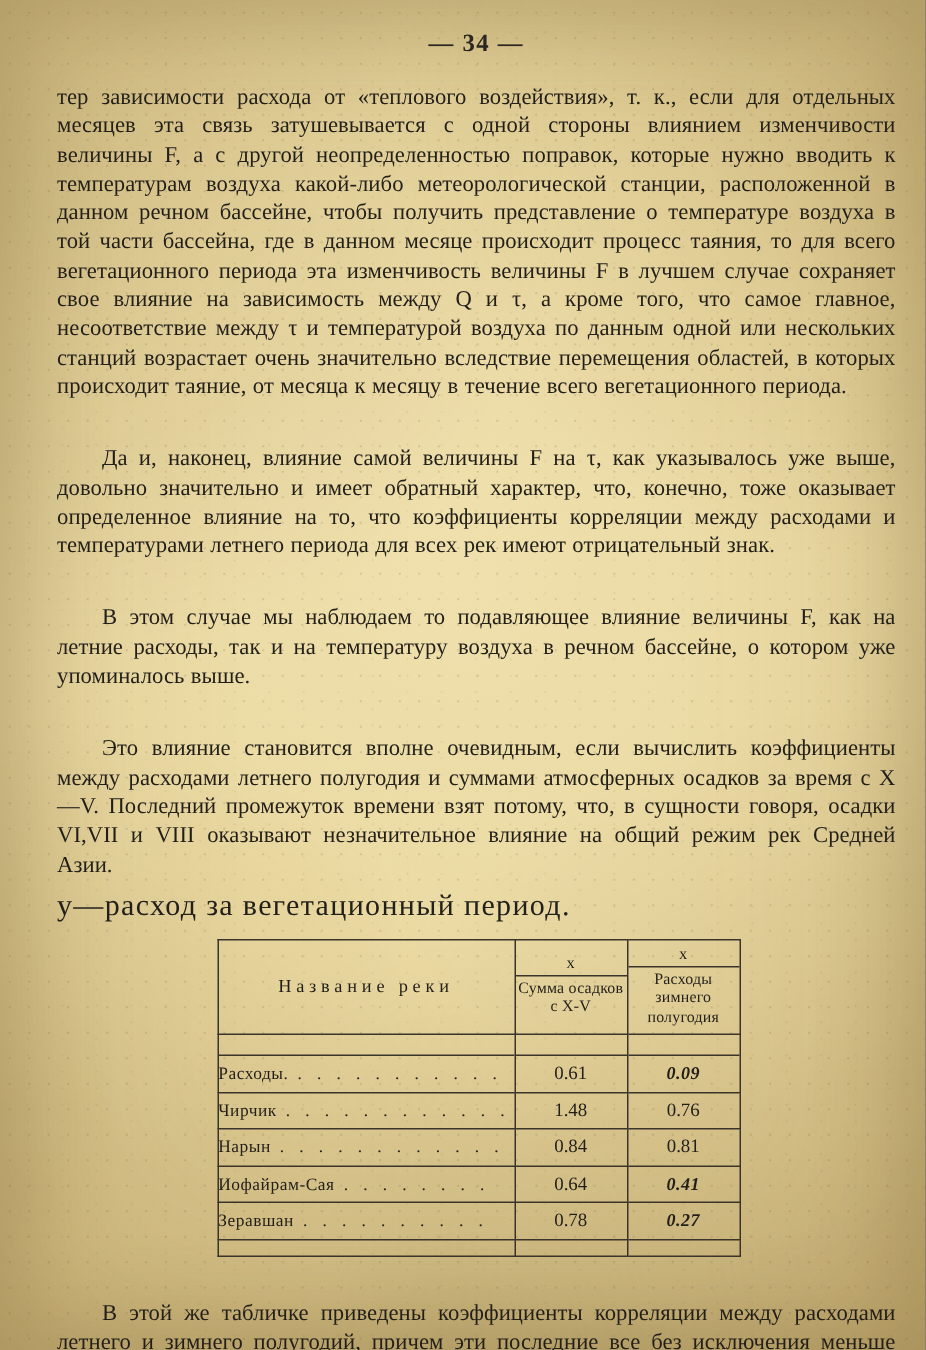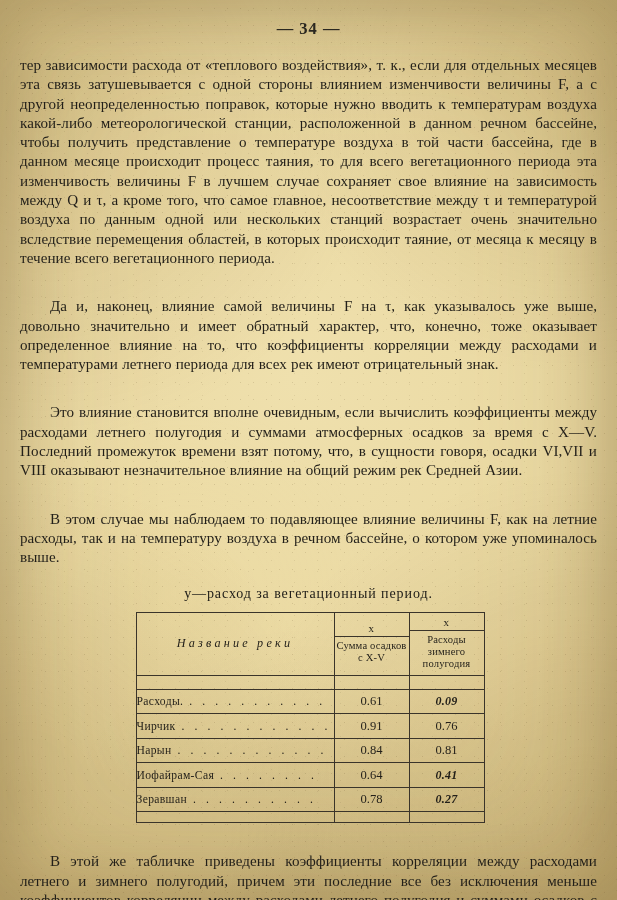--- a/index.html
+++ b/index.html
@@ -11,20 +11,21 @@
   .page {
     position: relative;
     width: 617px;
     height: 900px;
     overflow: hidden;
     background:
       radial-gradient(ellipse 120% 90% at 48% 42%, #efe0ad 0%, #ead9a2 38%, #e2cf94 62%, #d6c184 82%, #c9b475 100%);
     font-family: "Liberation Serif", "DejaVu Serif", serif;
     color: #22201a;
     box-sizing: border-box;
+    padding-left: 18px;
   }
   
   .grain {
     position: absolute;
     inset: 0;
     pointer-events: none;
     background-image:
       radial-gradient(circle at 8% 12%, rgba(140,110,60,0.16) 0%, rgba(140,110,60,0) 34%),
       radial-gradient(circle at 92% 8%, rgba(150,120,65,0.18) 0%, rgba(150,120,65,0) 30%),
       radial-gradient(circle at 95% 93%, rgba(130,100,55,0.20) 0%, rgba(130,100,55,0) 36%),
@@ -87,24 +88,24 @@
     font-size: 13px;
     line-height: 13px;
     height: 14px;
   }
   .formula-line .rsym { font-style: normal; }
   .formula-line sub {
     font-size: 8.5px;
     letter-spacing: 0.2px;
   }
   .caption {
-    text-align: center;
-    font-size: 14px;
+    text-align: left;
+    font-size: 20px;
     letter-spacing: 0.9px;
-    margin-top: 18px;
+    margin-top: 6px;
     margin-bottom: 0;
   }
 
   
   .table-wrap {
     margin: 10px auto 0 auto;
     width: 346px;
   }
   table.corr {
     border-collapse: collapse;
@@ -120,21 +121,20 @@
     vertical-align: middle;
   }
   th.col-name {
     width: 197px;
     font-weight: normal;
     font-size: 12.2px;
     letter-spacing: 3.2px;
     text-align: center;
     height: 58px;
     padding-left: 6px;
-    font-style: italic;
   }
   th.col-x {
     width: 74px;
     font-weight: normal;
     padding: 0;
   }
   .xhead {
     font-size: 11px;
     text-align: center;
     padding: 3px 0 2px 0;
@@ -192,23 +192,23 @@
   <div class="vignette"></div>
 
   <div class="content">
 
     <div class="folio">— 34 —</div>
 
     <p class="para first-block">тер зависимости расхода от «теплового воздействия», т. к., если для отдельных месяцев эта связь затушевывается с одной стороны влиянием изменчивости величины F, а с другой неопределенностью поправок, которые нужно вводить к температурам воздуха какой-либо метеорологической станции, расположенной  в данном речном бассейне, чтобы получить представление о температуре воздуха в той части бассейна, где в данном месяце происходит процесс таяния, то для всего вегетационного периода эта изменчивость величины F в лучшем случае сохраняет свое влияние на зависимость между Q и τ, а кроме того, что самое главное, несоответствие между τ и температурой воздуха по данным одной или нескольких станций возрастает очень значительно вследствие перемещения областей, в которых происходит таяние, от месяца к месяцу в течение всего вегетационного периода.</p>
 
     <p class="para indented">Да и, наконец, влияние самой величины F на τ, как указывалось уже выше, довольно значительно и имеет обратный характер, что, конечно, тоже оказывает определенное влияние на то, что коэффициенты корреляции между расходами и температурами летнего периода для всех рек имеют отрицательный знак.</p>
 
+    <p class="para indented">В этом случае мы наблюдаем то подавляющее влияние величины F, как на летние расходы, так и на температуру воздуха в речном бассейне, о котором уже упоминалось выше.</p>
+
     <p class="para indented">Это влияние становится вполне очевидным, если вычислить коэффициенты между расходами летнего полугодия и суммами атмосферных осадков за время с X—V. Последний промежуток времени взят потому, что, в сущности говоря, осадки VI,VII и VIII оказывают незначительное влияние на общий режим рек Средней Азии.</p>
-
-    <p class="para indented">В этом случае мы наблюдаем то подавляющее влияние величины F, как на летние расходы, так и на температуру воздуха в речном бассейне, о котором уже упоминалось выше.</p>
 
 
     <div class="caption">у—расход за вегетационный период.</div>
 
     <div class="table-wrap">
       <table class="corr">
         <thead>
           <tr>
             <th class="col-name">Название реки</th>
             <th class="col-x">
@@ -229,21 +229,21 @@
           </tr>
 
           <tr>
             <td class="rname"><span>Расходы.</span><span class="leader">. . . . . . . . . . .</span></td>
             <td class="val">0.61</td>
             <td class="val oldstyle">0.09</td>
           </tr>
 
           <tr>
             <td class="rname"><span>Чирчик</span><span class="leader">. . . . . . . . . . . .</span></td>
-            <td class="val">0.91</td>
+            <td class="val">1.48</td>
             <td class="val">0.76</td>
           </tr>
 
           <tr>
             <td class="rname"><span>Нарын</span><span class="leader">. . . . . . . . . . . . .</span></td>
             <td class="val">0.84</td>
             <td class="val">0.81</td>
           </tr>
 
           <tr>

